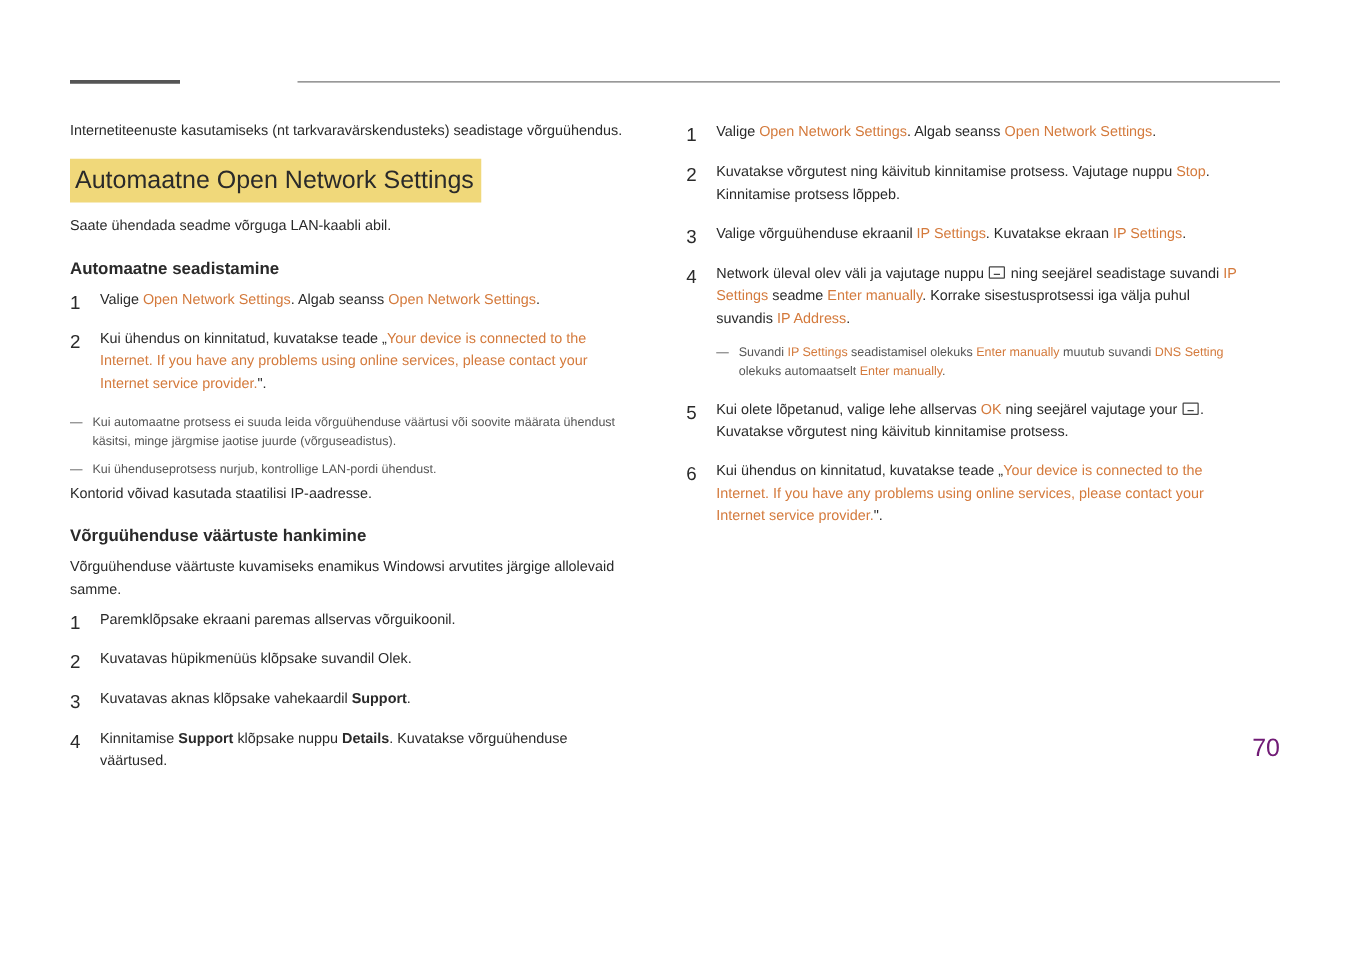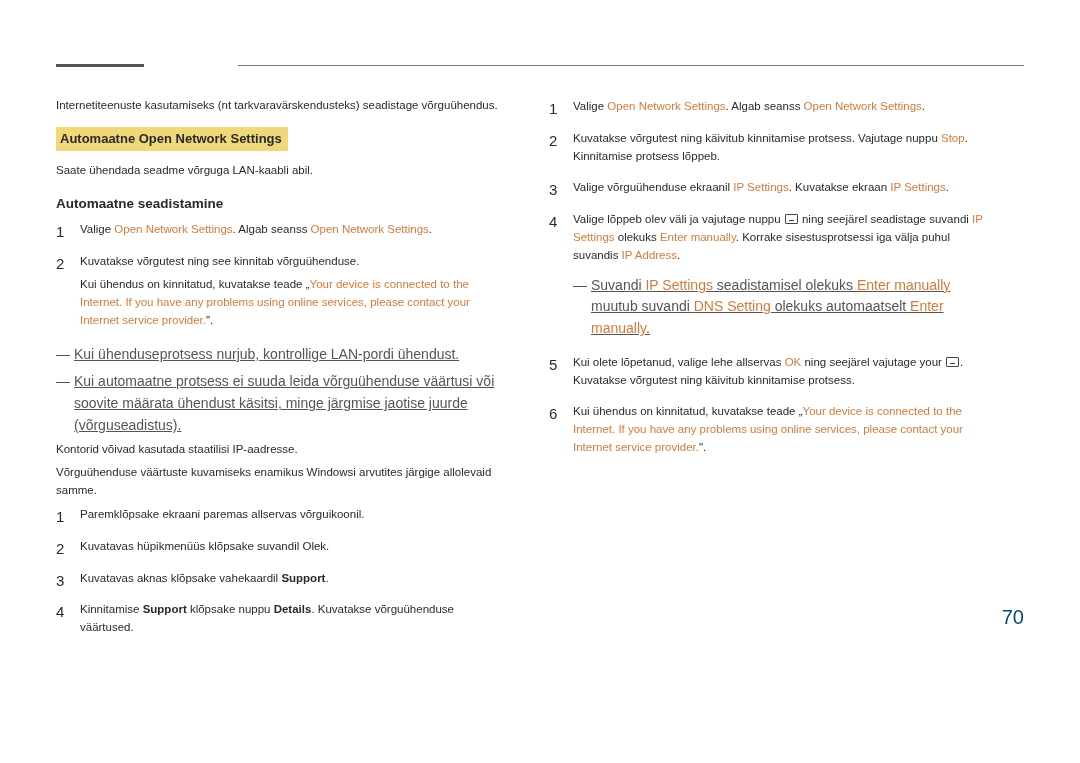--- a/index.html
+++ b/index.html
@@ -44,22 +44,22 @@
   .col {
     flex: 1;
     min-width: 0;
     font-size: 11.5px;
     line-height: 1.55;
     color: var(--text);
   }
   .intro { margin-bottom: 18px; }
   .h2 {
     display: inline-block;
-    font-size: 13px;
-    font-weight: 700;
+    font-size: 20px;
+    font-weight: 400;
     padding: 2px 6px 2px 4px;
     margin: 6px 0 8px 0;
     background: var(--hl-bg);
   }
   .h3 {
     font-size: 13.5px;
     font-weight: 600;
     margin: 14px 0 6px 0;
   }
   .p { margin: 3px 0 6px 0; }
@@ -81,23 +81,22 @@
     left: 0; top: -1px;
     font-size: 15px;
     font-weight: 400;
     font-family: inherit;
     color: var(--text);
   }
   .note {
     position: relative;
     padding-left: 18px;
     color: var(--muted);
-    font-size: 14px;
+    font-size: 10px;
     margin: 6px 0 4px 0;
-    text-decoration: underline;
   }
   .note::before {
     content: "—";
     position: absolute;
     left: 0; top: 0;
     color: var(--muted);
   }
   .indent-note {
     margin-left: 24px;
   }
@@ -118,21 +117,21 @@
     position: absolute;
     left: 3px; top: 5px;
     width: 5px; height: 1px;
     background: #444;
   }
   .pagenum {
     position: absolute;
     right: 56px;
     bottom: 22px;
     font-size: 20px;
-    color: #0c4a6e;
+    color: #701a75;
     font-weight: 300;
     margin-left: 36px;
   }
 </style>
 </head>
 <body>
 
 <div class="page">
   <div class="top-thick"></div>
   <div class="top-thin"></div>
@@ -145,32 +144,32 @@
       <div><span class="h2">Automaatne Open Network Settings</span></div>
       <div class="p">Saate ühendada seadme võrguga LAN-kaabli abil.</div>
 
       <div class="h3">Automaatne seadistamine</div>
 
       <ol class="steps">
         <li>
           <span>Valige </span><span class="k">Open Network Settings</span><span>. Algab seanss </span><span class="k">Open Network Settings</span><span>.</span>
         </li>
         <li>
-          <div>Kuvatakse võrgutest ning see kinnitab võrguühenduse.</div>
           <div style="margin-top:6px">
             <span>Kui ühendus on kinnitatud, kuvatakse teade „</span><span class="k">Your device is connected to the Internet. If you have any problems using online services, please contact your Internet service provider.</span><span>".</span>
           </div>
         </li>
       </ol>
 
+      <div class="note">Kui automaatne protsess ei suuda leida võrguühenduse väärtusi või soovite määrata ühendust käsitsi, minge järgmise jaotise juurde (võrguseadistus).</div>
       <div class="note">Kui ühenduseprotsess nurjub, kontrollige LAN-pordi ühendust.</div>
-      <div class="note">Kui automaatne protsess ei suuda leida võrguühenduse väärtusi või soovite määrata ühendust käsitsi, minge järgmise jaotise juurde (võrguseadistus).</div>
 
       <div class="p">Kontorid võivad kasutada staatilisi IP-aadresse.</div>
 
+      <div class="h3">Võrguühenduse väärtuste hankimine</div>
       <div class="p">Võrguühenduse väärtuste kuvamiseks enamikus Windowsi arvutites järgige allolevaid samme.</div>
 
       <ol class="steps">
         <li>Paremklõpsake ekraani paremas allservas võrguikoonil.</li>
         <li>Kuvatavas hüpikmenüüs klõpsake suvandil Olek.</li>
         <li>
           <span>Kuvatavas aknas klõpsake vahekaardil </span><span class="b">Support</span><span>.</span>
         </li>
         <li>
           <span>Kinnitamise </span><span class="b">Support</span><span> klõpsake nuppu </span><span class="b">Details</span><span>. Kuvatakse võrguühenduse väärtused.</span>
@@ -184,21 +183,21 @@
         <li>
           <span>Valige </span><span class="k">Open Network Settings</span><span>. Algab seanss </span><span class="k">Open Network Settings</span><span>.</span>
         </li>
         <li>
           <span>Kuvatakse võrgutest ning käivitub kinnitamise protsess. Vajutage nuppu </span><span class="k">Stop</span><span>. Kinnitamise protsess lõppeb.</span>
         </li>
         <li>
           <span>Valige võrguühenduse ekraanil </span><span class="k">IP Settings</span><span>. Kuvatakse ekraan </span><span class="k">IP Settings</span><span>.</span>
         </li>
         <li>
-          <span>Valige lõppeb olev väli ja vajutage nuppu </span><span class="enter-icon"></span><span> ning seejärel seadistage suvandi </span><span class="k">IP Settings</span><span> olekuks </span><span class="k">Enter manually</span><span>. Korrake sisestusprotsessi iga välja puhul suvandis </span><span class="k">IP Address</span><span>.</span>
+          <span>Network üleval olev väli ja vajutage nuppu </span><span class="enter-icon"></span><span> ning seejärel seadistage suvandi </span><span class="k">IP Settings</span><span> seadme </span><span class="k">Enter manually</span><span>. Korrake sisestusprotsessi iga välja puhul suvandis </span><span class="k">IP Address</span><span>.</span>
 
           <div class="note indent-note" style="margin-top:10px; margin-left:0;">
             <span>Suvandi </span><span class="k">IP Settings</span><span> seadistamisel olekuks </span><span class="k">Enter manually</span><span> muutub suvandi </span><span class="k">DNS Setting</span><span> olekuks automaatselt </span><span class="k">Enter manually</span><span>.</span>
           </div>
         </li>
         <li>
           <span>Kui olete lõpetanud, valige lehe allservas </span><span class="k">OK</span><span> ning seejärel vajutage your </span><span class="enter-icon"></span><span>. Kuvatakse võrgutest ning käivitub kinnitamise protsess.</span>
         </li>
         <li>
           <span>Kui ühendus on kinnitatud, kuvatakse teade „</span><span class="k">Your device is connected to the Internet. If you have any problems using online services, please contact your Internet service provider.</span><span>".</span>

